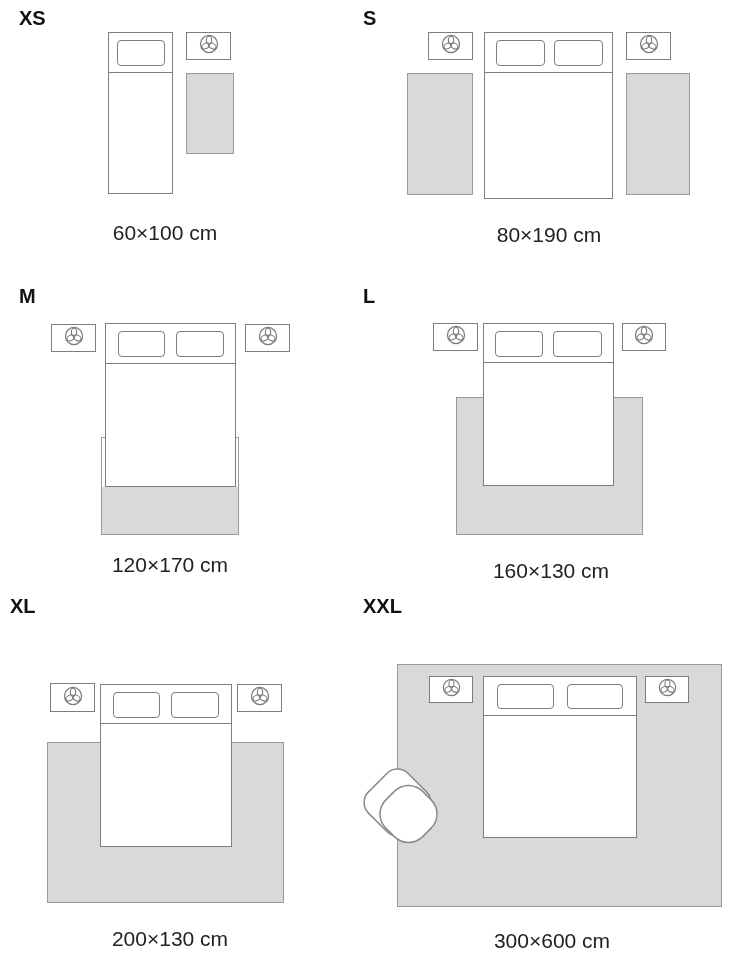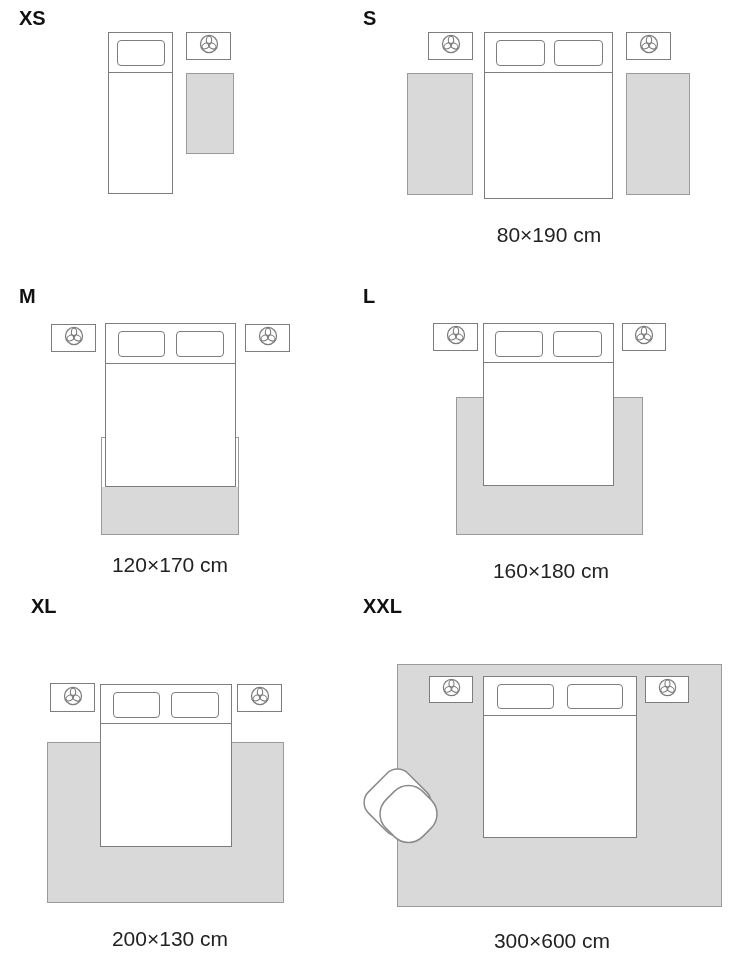--- a/index.html
+++ b/index.html
@@ -69,20 +69,21 @@
       <div class="bed-head" style="height:40px">
         <div class="pillow" style="left:8px;top:7px;width:48px;height:26px"></div>
       </div>
     </div>
     <div class="nightstand" style="left:186px;top:32px;width:45px;height:28px">
       <span><svg width="22" height="22" viewBox="0 0 24 24">
             <use href="#plant-glyph"></use>
           </svg></span>
     </div>
     <div class="rug" style="left:186px;top:73px;width:48px;height:81px"></div>
+    <div class="dim-label" style="left:45px;top:221px">60×100 cm</div>
   </div>
 
   <div class="panel" style="left:360px;top:0;width:380px;height:260px">
     <div class="size-label" style="left:3px;top:8px">S</div>
     <div class="nightstand" style="left:68px;top:32px;width:45px;height:28px">
       <span><svg width="22" height="22" viewBox="0 0 24 24">
             <use href="#plant-glyph"></use>
           </svg></span>
     </div>
     <div class="bed" style="left:124px;top:32px;width:129px;height:167px">
@@ -135,25 +136,25 @@
         <div class="pillow" style="left:11px;top:7px;width:48px;height:26px"></div>
         <div class="pillow" style="left:69px;top:7px;width:49px;height:26px"></div>
       </div>
     </div>
     <div class="nightstand" style="left:262px;top:43px;width:44px;height:28px">
       <span><svg width="22" height="22" viewBox="0 0 24 24">
             <use href="#plant-glyph"></use>
           </svg></span>
     </div>
     <div class="rug" style="left:96px;top:117px;width:187px;height:138px"></div>
-    <div class="dim-label" style="left:71px;top:279px">160×180 cm</div>
+    <div class="dim-label" style="left:71px;top:279px">160×130 cm</div>
   </div>
 
   <div class="panel" style="left:0;top:590px;width:360px;height:370px">
-    <div class="size-label" style="left:31px;top:6px">XL</div>
+    <div class="size-label" style="left:10px;top:6px">XL</div>
     <div class="nightstand" style="left:50px;top:93px;width:45px;height:29px">
       <span><svg width="22" height="22" viewBox="0 0 24 24">
             <use href="#plant-glyph"></use>
           </svg></span>
     </div>
     <div class="bed" style="left:100px;top:94px;width:132px;height:163px">
       <div class="bed-head" style="height:39px">
         <div class="pillow" style="left:12px;top:7px;width:47px;height:26px"></div>
         <div class="pillow" style="left:70px;top:7px;width:48px;height:26px"></div>
       </div>

